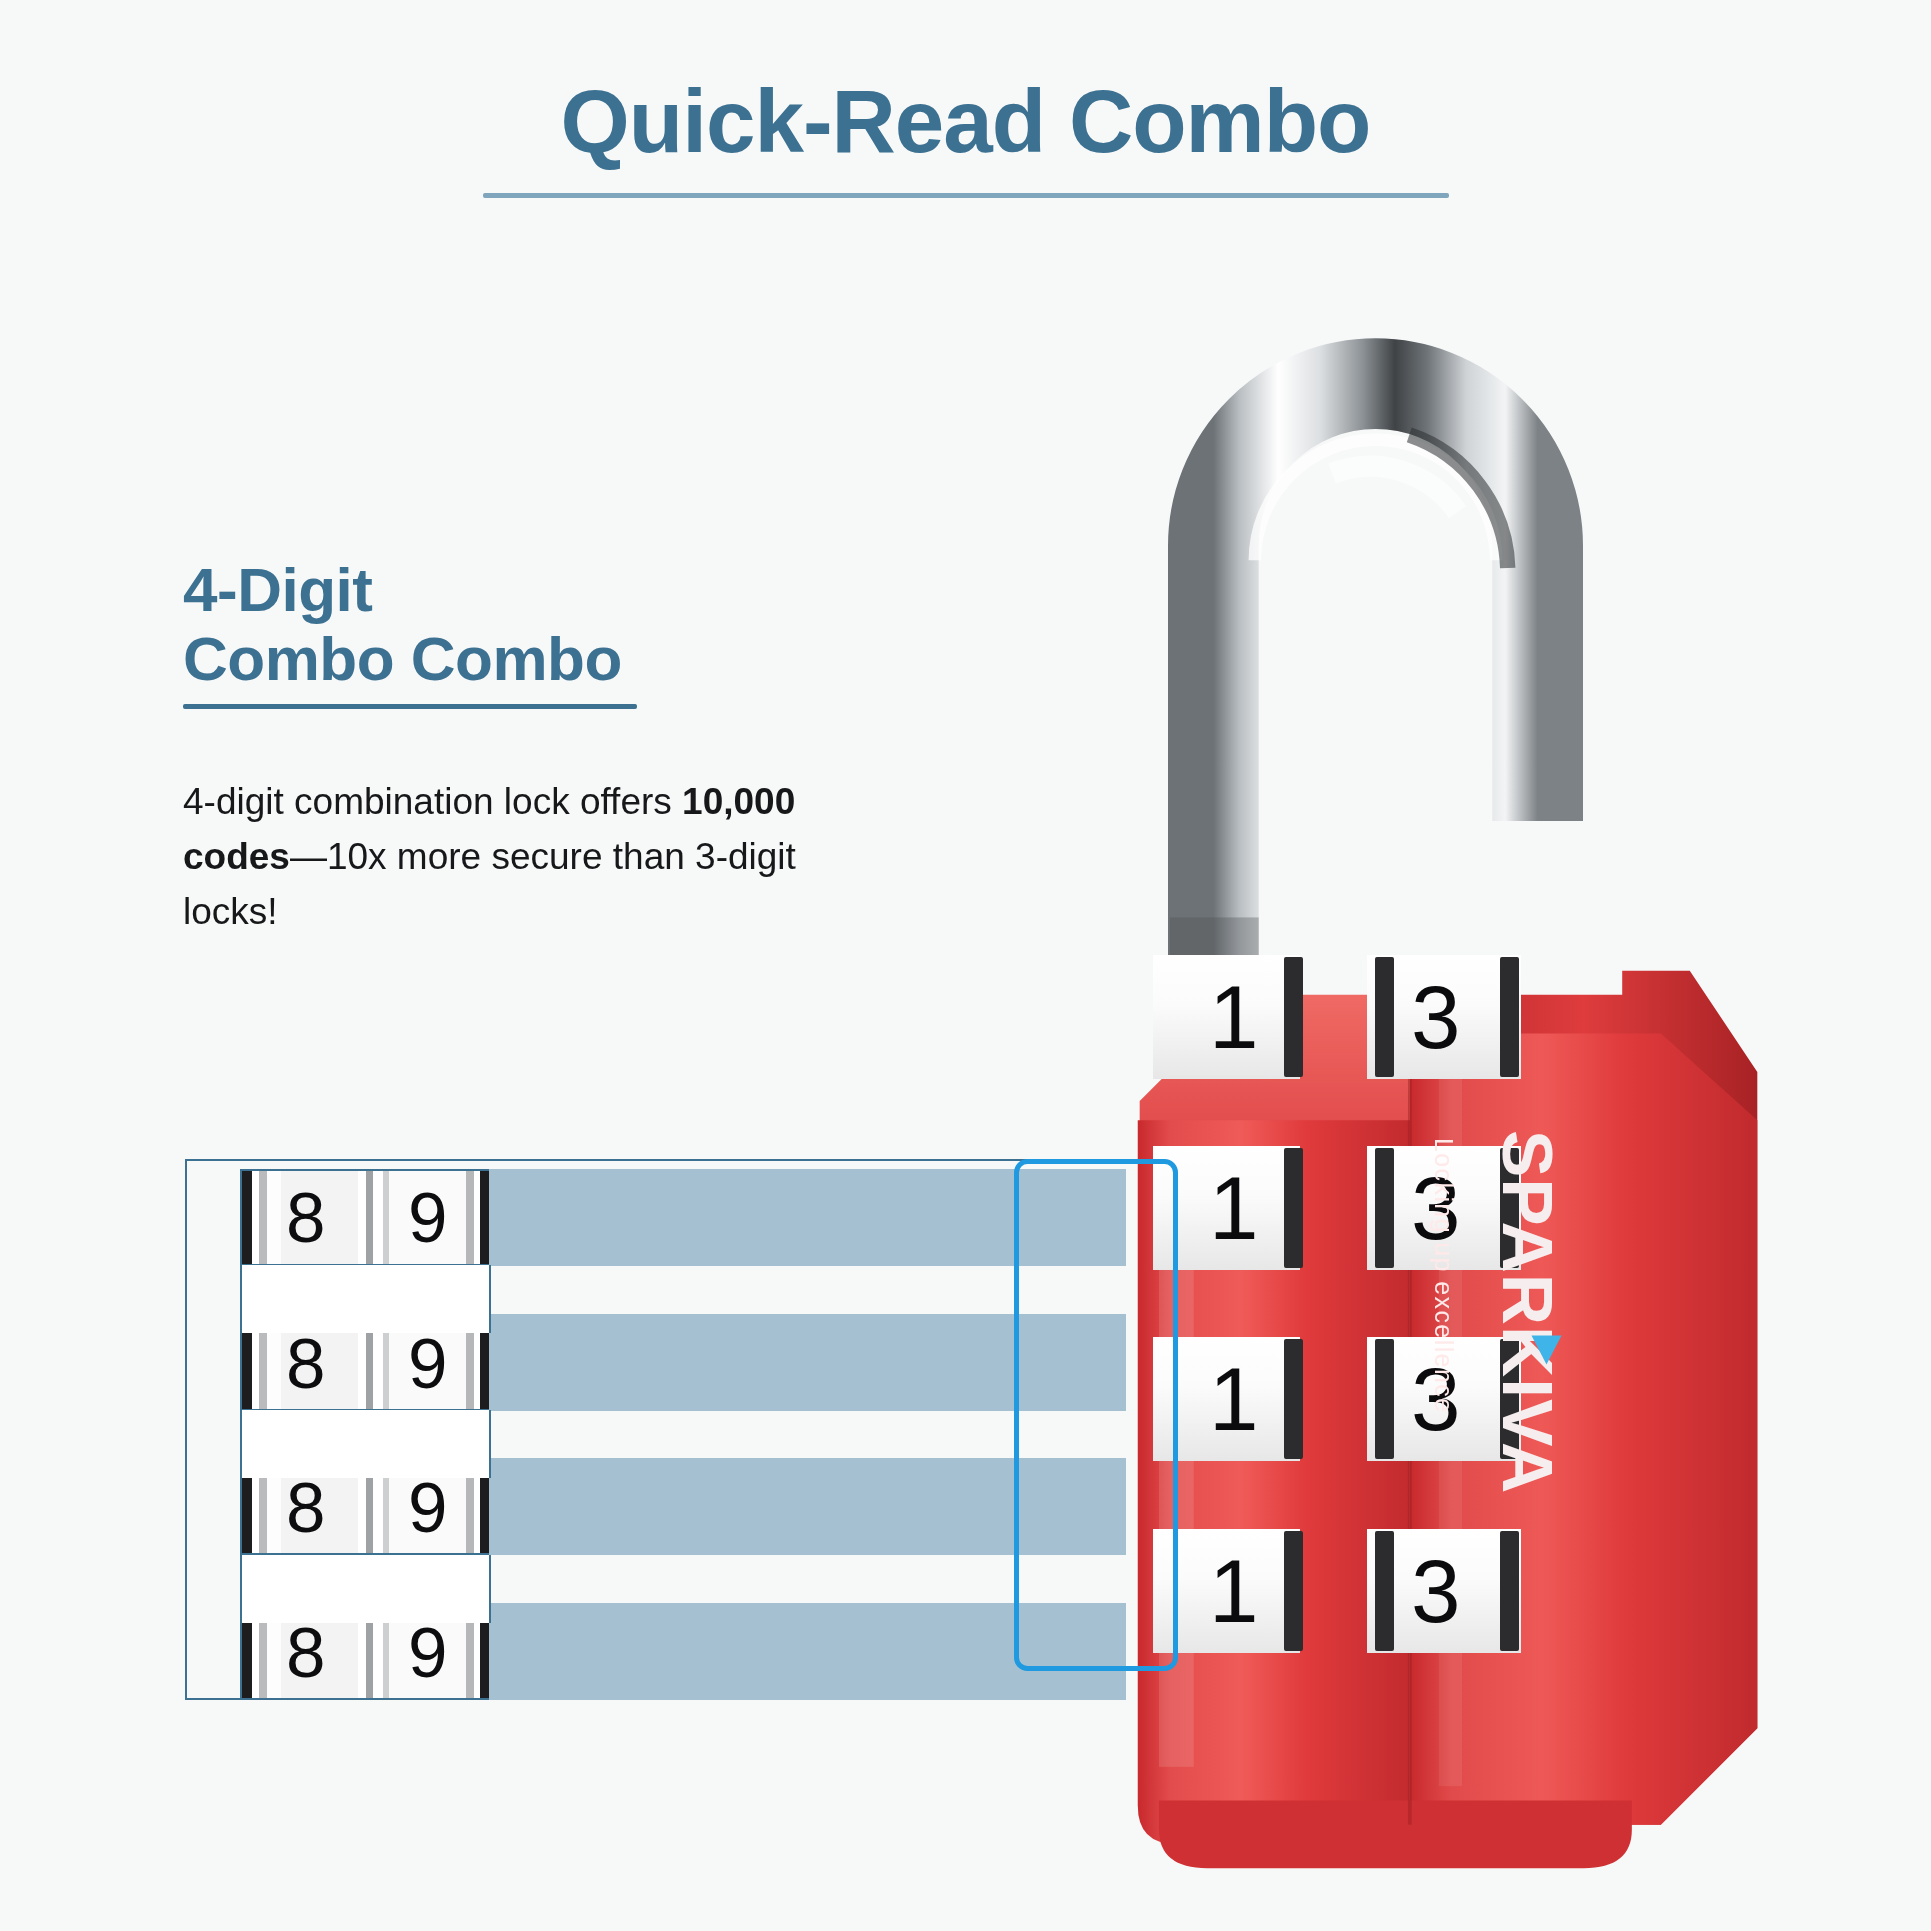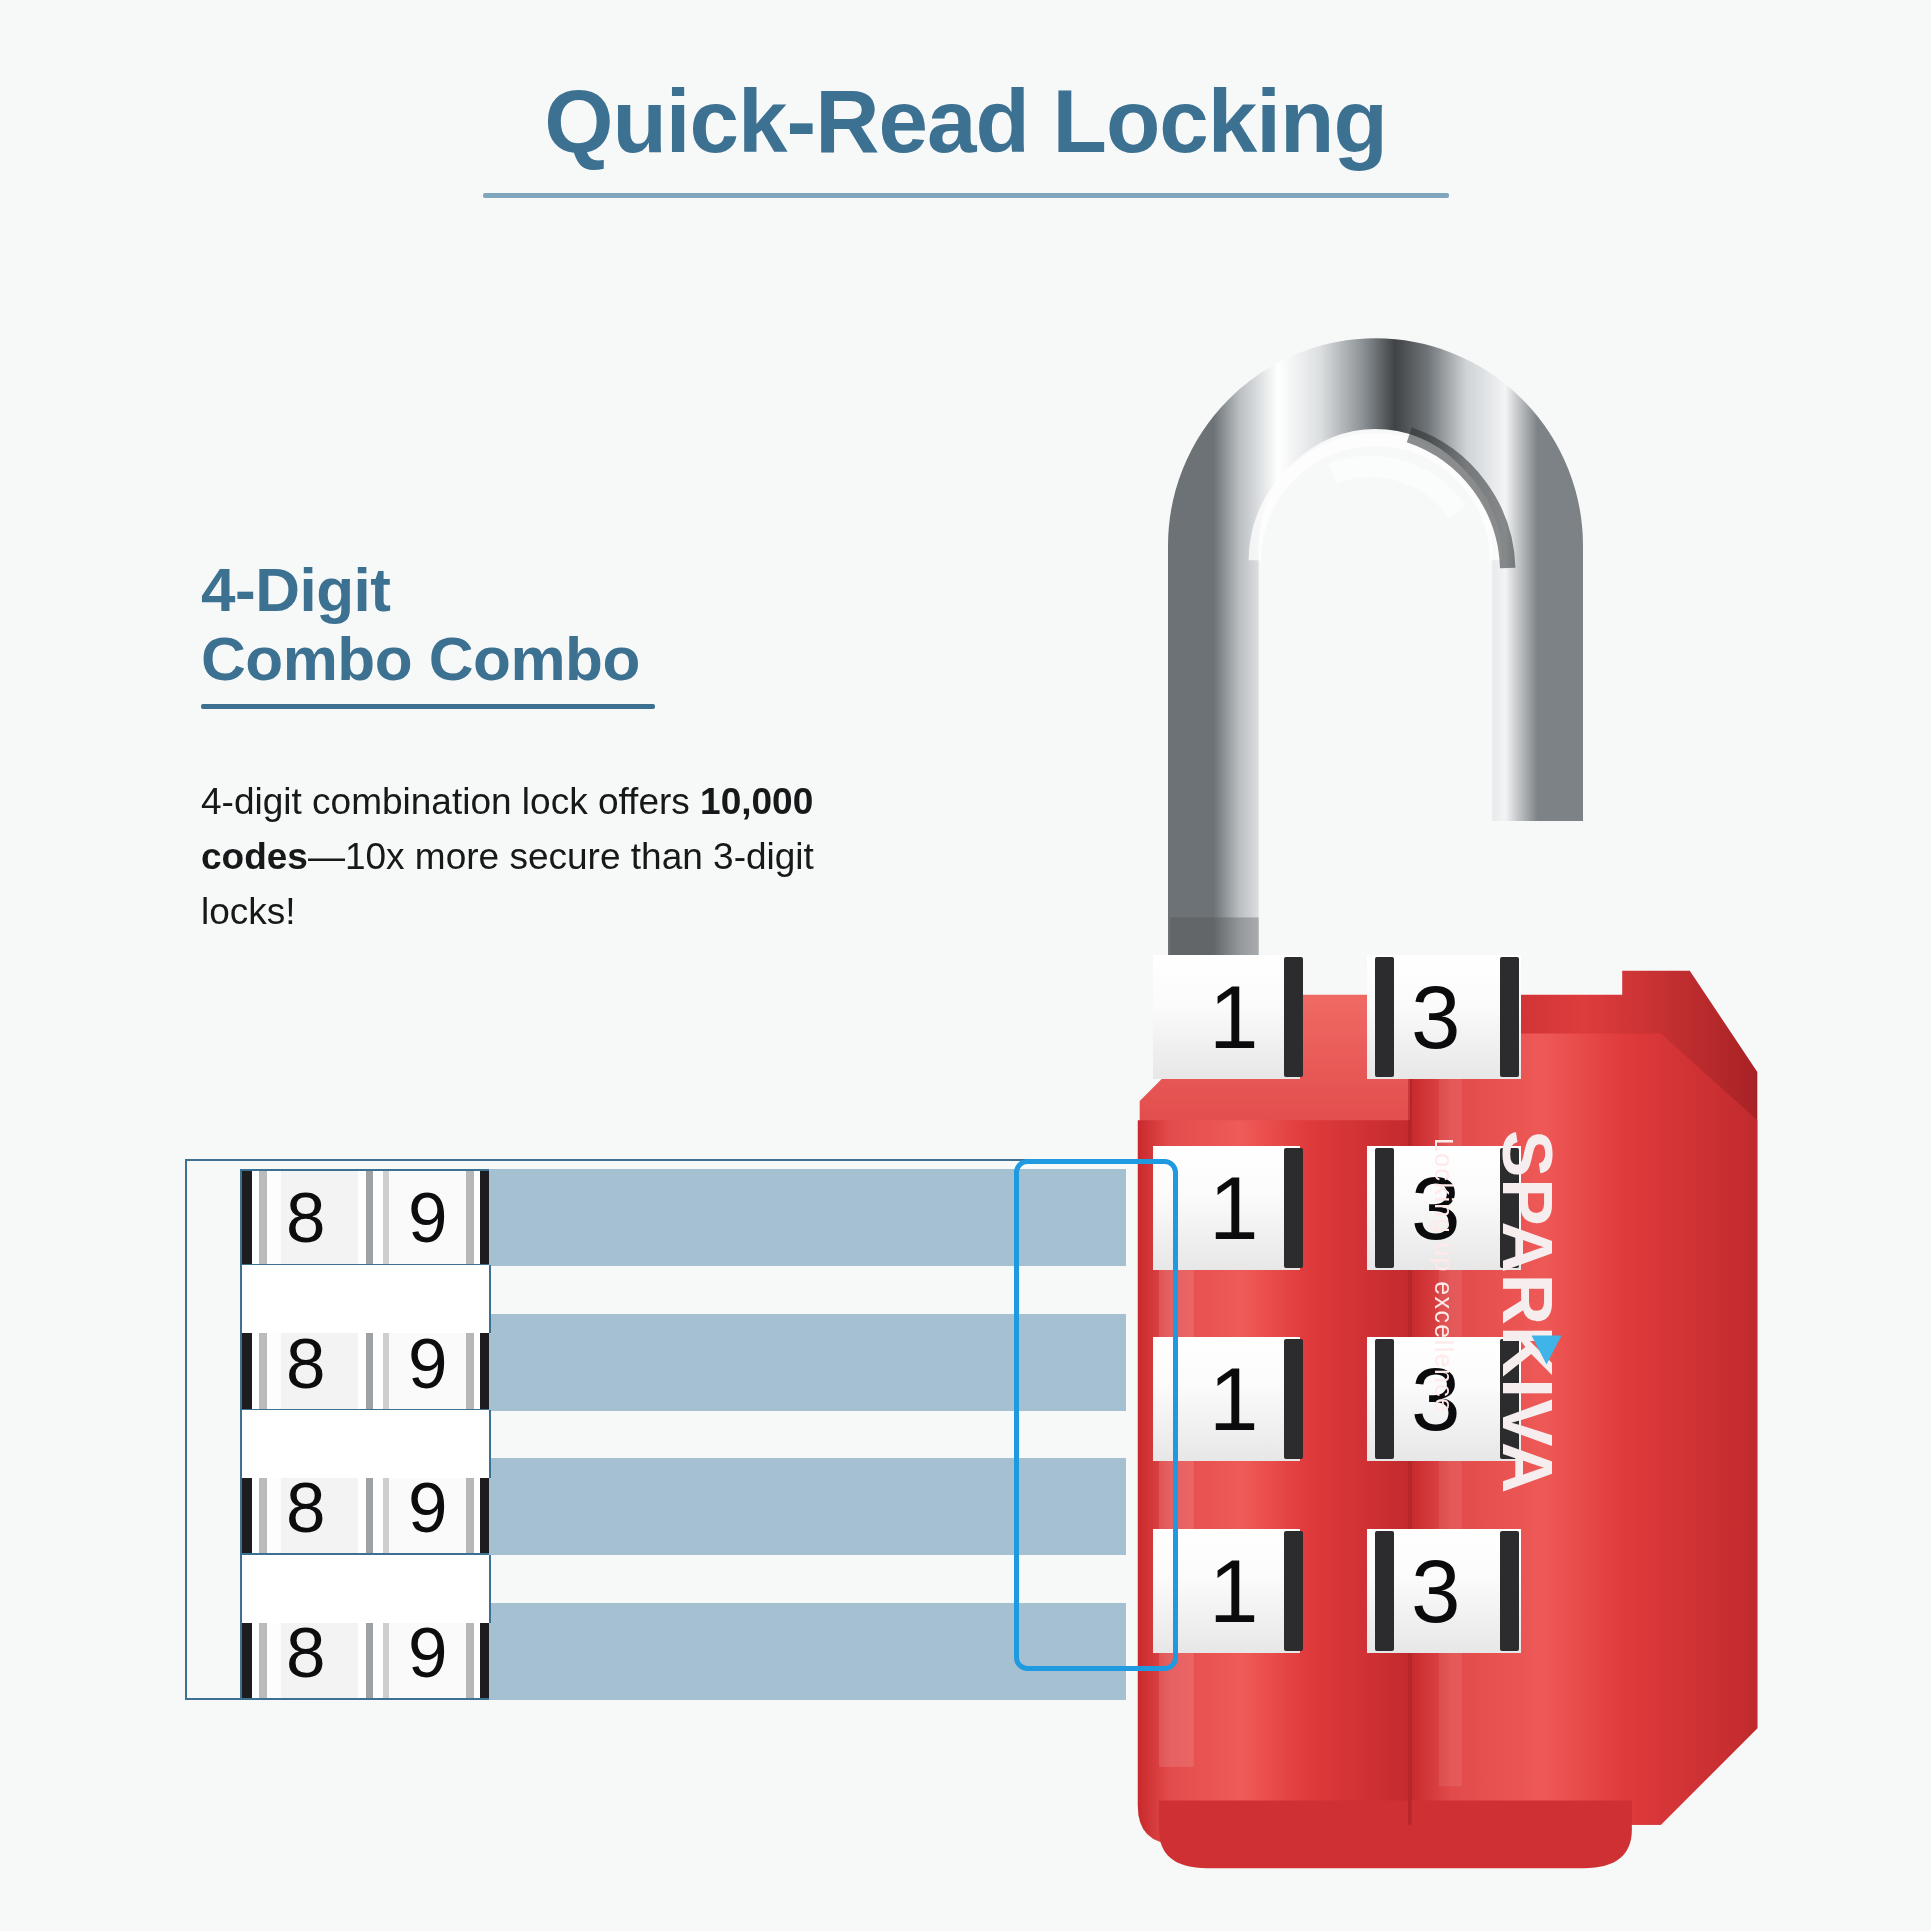--- a/index.html
+++ b/index.html
@@ -17,21 +17,21 @@
   #page-title{
     font-size:89px;font-weight:700;color:#3c7191;letter-spacing:-1px;
     line-height:1.05;display:inline-block;
   }
   #title-underline{
     position:absolute;left:483px;top:193px;width:966px;height:4.8px;
     background:#7fa6bd;border-radius:1.9px;
   }
 
   
-  #feature-block{position:absolute;left:201px;top:555px;width:676px;}
+  #feature-block{position:absolute;left:183px;top:555px;width:676px;}
   .feat-line{
     font-size:62px;font-weight:700;color:#3c7191;line-height:1.12;
     letter-spacing:-0.5px;
   }
   #feature-underline{
     margin-top:9.7px;width:454px;height:5.8px;background:#3c7191;border-radius:1.9px;
   }
   #feature-desc{
     margin-top:66px;width:676px;
     font-size:37px;line-height:1.48;color:#17181a;font-weight:400;
@@ -149,21 +149,21 @@
     border-left:29px solid #3fb4e8;
     transform:rotate(90deg);
   }
 </style>
 </head>
 <body>
 
 <div class="stage">
 
   <div id="title-block">
-    <div id="page-title">Quick-Read Locking</div>
+    <div id="page-title">Quick-Read Combo</div>
   </div>
   <div id="title-underline"></div>
 
   <div id="feature-block">
     <div class="feat-line">4-Digit</div>
     <div class="feat-line">Combo Combo</div>
     <div id="feature-underline"></div>
     <div id="feature-desc">
       <span>4-digit combination lock offers </span><b>10,000 codes</b><span>—10x more secure than 3-digit locks!</span>
     </div>

